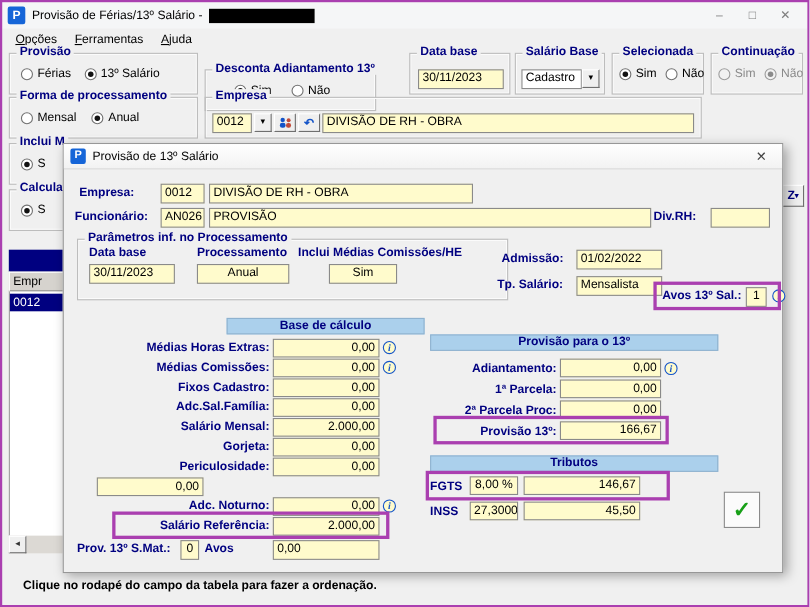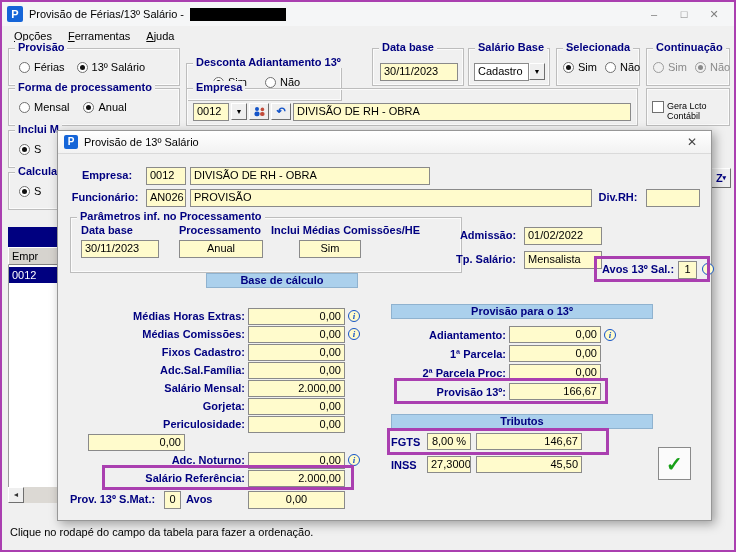--- a/index.html
+++ b/index.html
@@ -32,39 +32,39 @@
   .dis{color:#8a8a8a}
   .dis .rdot{border-color:#9c9c9c;background:#f1f1f1}
   .dis.sel .rdot::after{background:#8a8a8a}
   .chk{width:12px;height:12px;background:#fff;border:1px solid #707070;display:inline-block;box-sizing:border-box;flex:none}
   .fld{position:absolute;background:#fffbcc;border:1px solid #8a8a8a;height:18px;line-height:15px;
     padding:0 3px;box-sizing:border-box;white-space:nowrap;overflow:hidden}
   .ifld{display:inline-block;background:#fffbcc;border:1px solid #8a8a8a;height:17px;line-height:15px;
     padding:0 3px;box-sizing:border-box;vertical-align:middle;white-space:nowrap;overflow:hidden}
   .ctr{text-align:center}
   .blab{position:absolute;font-weight:bold;color:#000080;white-space:nowrap}
-  .r{text-align:center}
+  .r{text-align:left}
   .btn3d{background:#efefef;border:1px solid;border-color:#fff #6f6f6f #6f6f6f #fff;
     display:inline-flex;align-items:center;justify-content:center;box-sizing:border-box;position:absolute}
   .bhead{position:absolute;background:#abd0ec;border:1px solid #8fb2cf;color:#000080;font-weight:bold;
     text-align:center;height:15px;line-height:13px;box-sizing:border-box}
   .info{display:inline-block;width:12px;height:12px;border:1px solid #1353c8;border-radius:50%;color:#1353c8;
     font:italic bold 9px/10px "Liberation Serif",serif;text-align:center;margin-left:3px;background:#fffbcc;flex:none;box-sizing:border-box}
   .hl{position:absolute;border:3px solid #aa3fb0;pointer-events:none;z-index:60;box-sizing:border-box}
 
   
   .tband{position:absolute;left:8px;top:227px;width:640px;height:20px;background:#000080}
   .thead{position:absolute;left:8px;top:247px;width:62px;height:18px;background:#d6d3ce;
     border:1px solid;border-color:#fff #808080 #808080 #fff;box-sizing:border-box;padding-left:3px;line-height:16px}
   .tbody{position:absolute;left:8px;top:265px;width:640px;height:222px;background:#fff;border-left:1px solid #9a9a9a}
   .trowsel{position:absolute;left:9px;top:267px;width:60px;height:16px;background:#000080;color:#fff;line-height:16px;padding-left:3px;box-sizing:border-box}
   .hscroll{position:absolute;left:8px;top:487px;width:640px;height:16px;background:#dcd9d4;display:flex;align-items:center}
   .sbtn{width:16px;height:16px;background:#efefef;border:1px solid;border-color:#fff #6f6f6f #6f6f6f #fff;
     box-sizing:border-box;font-size:7px;line-height:13px;text-align:center;color:#333}
-  .status{position:absolute;left:10px;top:526px;font-weight:normal}
+  .status{position:absolute;left:21px;top:526px;font-weight:bold}
 
   
   .modal{position:absolute;left:57px;top:130px;width:655px;height:391px;background:#f0f0f0;
     border:1px solid #979797;box-shadow:3px 3px 10px rgba(0,0,0,.35);z-index:10;box-sizing:border-box}
   .mtitle{position:absolute;left:0;top:0;right:0;height:23px;background:linear-gradient(#ffffff,#f2f2f2);
     border-bottom:1px solid #dadada;display:flex;align-items:center;padding:0 6px;box-sizing:border-box}
   .mclose{margin-left:auto;width:26px;height:19px;text-align:center;line-height:19px;color:#444;font-size:12px}
   .modal .gl{background:#f0f0f0}
 
   
@@ -201,26 +201,20 @@
           <circle cx="4" cy="3" r="2" fill="#1353c8"></circle>
           <rect x="1.4" y="5.6" width="5.2" height="4.6" rx="2.2" fill="#1353c8"></rect>
           <circle cx="9.4" cy="3.4" r="1.8" fill="#c24b3a"></circle>
           <rect x="7" y="5.9" width="4.6" height="4.2" rx="2" fill="#c24b3a"></rect>
         </svg>
     </span>
     <span class="btn3d" style="left:84px;top:14px;width:20px;height:17px;color:#1353c8;font-weight:bold">↶</span>
     <span class="fld" style="left:106px;top:14px;right:6px">DIVISÃO DE RH - OBRA</span>
   </div>
 
-  <div class="gb" style="left:646px;top:88px;width:84px;height:38px">
-    <div class="gbody" style="padding-left:5px;gap:3px;font-size:9px">
-      <span class="chk"></span>
-      <span>Gera Lcto Contábil</span>
-    </div>
-  </div>
 
   <div class="gb" style="left:8px;top:130px;width:160px;height:38px">
     <span class="gl">Inclui M</span>
     <div class="gbody" style="padding-left:10px">
       <span class="radio sel">
           <span class="rdot"></span>
           <span>S</span>
         </span>
     </div>
   </div>
@@ -276,21 +270,21 @@
     <span class="blab r" style="left:398px;top:98px;width:64px">Admissão:</span>
     <span class="fld" style="left:466px;top:96px;width:78px">01/02/2022</span>
     <span class="blab r" style="left:394px;top:122px;width:68px">Tp. Salário:</span>
     <span class="fld" style="left:466px;top:120px;width:78px">Mensalista</span>
 
     <span class="blab" style="left:544px;top:132px">Avos 13º Sal.:</span>
     <span class="fld ctr" style="left:620px;top:130px;width:19px">1</span>
     <span class="info" style="position:absolute;left:641px;top:132px">i</span>
     <div class="hl" style="left:536px;top:125px;width:116px;height:26px"></div>
 
-    <span class="bhead" style="left:148px;top:142px;width:152px">Base de cálculo</span>
+    <span class="bhead" style="left:148px;top:158px;width:180px">Base de cálculo</span>
     <div class="bcol">
       <div class="brow">
           <span class="rlab">Médias Horas Extras:</span>
           <span class="ifld rfld">0,00</span>
           <span class="info">i</span>
         </div>
       <div class="brow">
           <span class="rlab">Médias Comissões:</span>
           <span class="ifld rfld">0,00</span>
           <span class="info">i</span>

